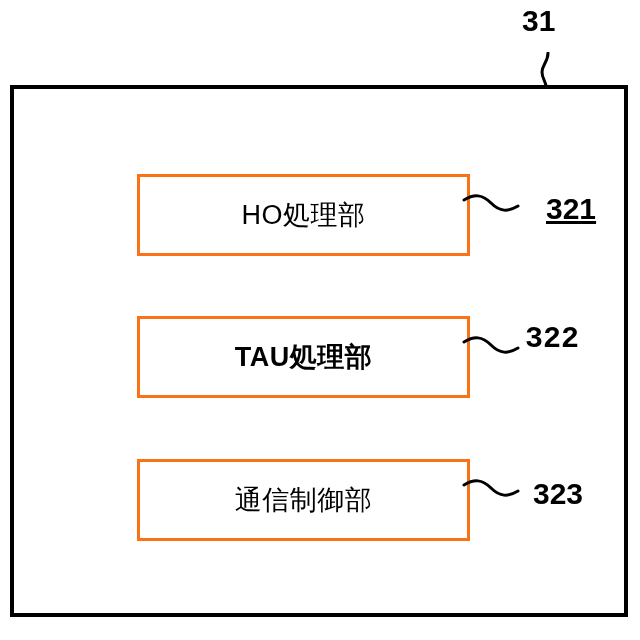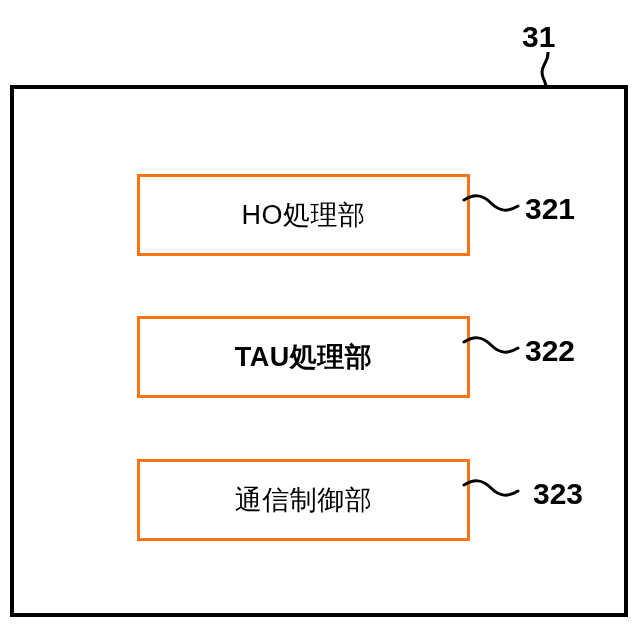--- a/index.html
+++ b/index.html
@@ -75,24 +75,24 @@
   
   .ref-num {
     position: absolute;
     font-size: 30px;
     font-weight: bold;
     line-height: 1;
     letter-spacing: 0px;
     white-space: nowrap;
     color: #000000;
   }
-  .ref-num.n321 { left: 525px; top: 194px; }
-  .ref-num.n322 { left: 525px; top: 336px; }
+  .ref-num.n321 { left: 546px; top: 194px; text-decoration: underline; }
+  .ref-num.n322 { left: 525px; top: 324px; font-family: Liberation Mono, monospace; }
   .ref-num.n323 { left: 533px; top: 479px; }
-  .ref-num.n31  { left: 522px; top: 22px; text-align: right; }
+  .ref-num.n31  { left: 522px; top: 6px; text-align: right; }
 
   
   .leader {
     position: absolute;
     pointer-events: none;
   }
   .leader.s321 { left: 462px; top: 190px; }
   .leader.s322 { left: 462px; top: 332px; }
   .leader.s323 { left: 462px; top: 475px; }
   .leader.s31  { left: 532px; top: 52px; }

